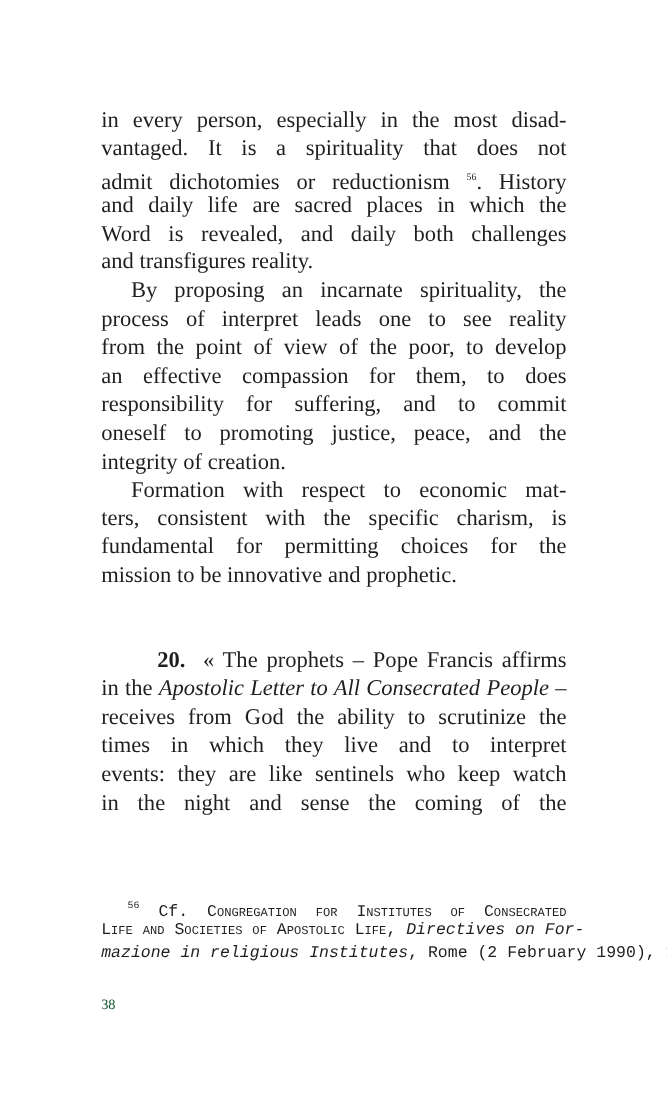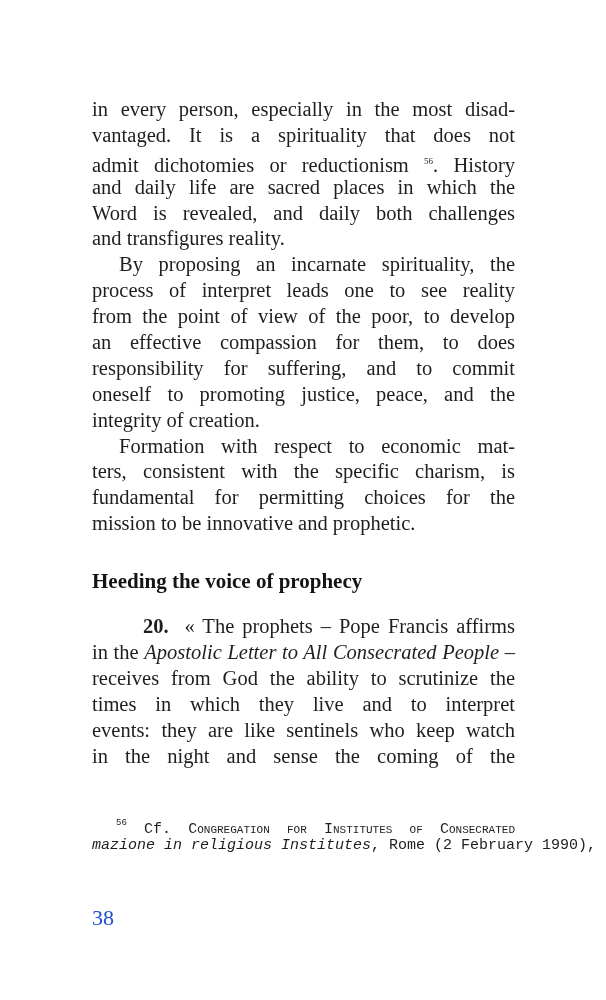--- a/index.html
+++ b/index.html
@@ -13,21 +13,21 @@
   .gap-heading { height: 31px; }
   .heading { font-weight: bold; font-size: 21px; line-height: 26px; margin: 0; color: #141414; }
   .gap-after-heading { height: 20px; }
   .num { font-weight: bold; margin-left: 24px; }
   .sup { font-size: 9px; vertical-align: 8px; letter-spacing: 0; }
   .fn { position: absolute; left: 92px; top: 813px; width: 423px; font-family: Liberation Mono, monospace;
         font-size: 15px; line-height: 21.5px; color: #1e1e1e; }
   .fn .line { height: 21.5px; }
   .fn .sc { font-variant: small-caps; }
   .fn .indent { padding-left: 24px; }
-  .pnum { position: absolute; left: 92px; top: 905px; font-family: "Liberation Serif", "DejaVu Serif", serif; font-size: 22px; color: #1d4ed8; }
+  .pnum { position: absolute; left: 92px; top: 905px; font-family: "Liberation Serif", "DejaVu Serif", serif; font-size: 13px; color: #14532d; }
   i { font-style: italic; }
 </style>
 </head>
 <body>
 
 <div class="page">
   <div class="body-text">
     <span class="line">in every person, especially in the most disad-</span>
     <span class="line">vantaged. It is a spirituality that does not</span>
     <span class="line"><span>admit dichotomies or reductionism</span> <sup class="sup">56</sup><span>. History</span></span>
@@ -47,31 +47,31 @@
   </div>
 
   <div class="body-text">
     <span class="line indent">Formation with respect to economic mat-</span>
     <span class="line">ters, consistent with the specific charism, is</span>
     <span class="line">fundamental for permitting choices for the</span>
     <span class="line last">mission to be innovative and prophetic.</span>
   </div>
 
   <div class="gap-heading"></div>
-  <h2 class="heading">Heeding the voice of prophecy</h2>
   <div class="gap-after-heading"></div>
 
   <div class="body-text">
     <span class="line indent"><span class="num">20.</span>&nbsp;&nbsp;<span>« The prophets – Pope Francis affirms</span></span>
     <span class="line"><span>in the </span><i>Apostolic Letter to All Consecrated People</i><span> –</span></span>
     <span class="line">receives from God the ability to scrutinize the</span>
     <span class="line">times in which they live and to interpret</span>
     <span class="line">events: they are like sentinels who keep watch</span>
     <span class="line">in the night and sense the coming of the</span>
   </div>
 </div>
 
 <div class="fn">
   <span class="line indent"><sup class="sup">56</sup> <span>Cf. </span><span class="sc">Congregation for Institutes of Consecrated</span></span>
+  <span class="line"><span class="sc">Life and Societies of Apostolic Life</span><span>, </span><i>Directives on For-</i></span>
   <span class="line"><i>mazione in religious Institutes</i><span>, Rome (2 February 1990), 17.</span></span>
 </div>
 
 <div class="pnum">38</div>
 
 </body></html>

